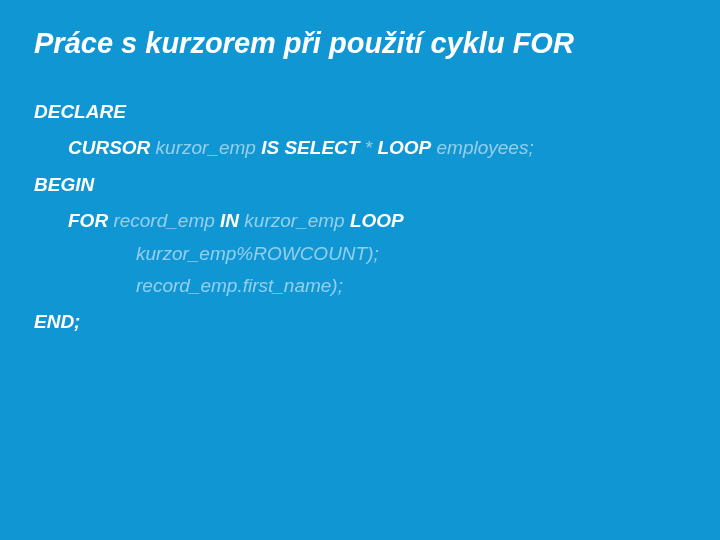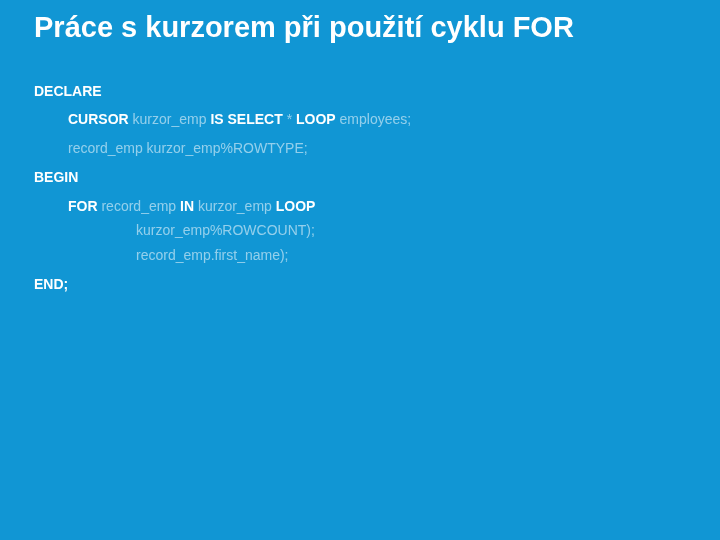--- a/index.html
+++ b/index.html
@@ -9,33 +9,34 @@
     height: 540px;
     overflow: hidden;
   }
   body {
     background: #1196d4;
     color: #ffffff;
     font-family: "Segoe UI", "Helvetica Neue", Arial, sans-serif;
   }
   .slide {
     box-sizing: border-box;
-    padding: 10px 34px 20px 34px;
+    padding: 26px 34px 20px 34px;
     width: 720px;
     height: 540px;
+    font-style: italic;
   }
   .title {
     font-size: 29px;
     font-weight: 600;
     color: #ffffff;
     margin: 0 0 36px 0;
     line-height: 1.2;
   }
   .code {
-    font-size: 14px;
+    font-size: 19px;
     line-height: 1.55;
   }
   .code .line {
     margin: 7px 0;
   }
   .i1 { padding-left: 34px; }
   .i2 { padding-left: 68px; }
   .i3 { padding-left: 102px; }
   .kw { font-weight: 600; }
   .r50 { color: rgba(255,255,255,0.55); }
@@ -50,23 +51,20 @@
   <div class="code">
 
     <div class="line">
       <span class="kw r90">DECLARE</span>
     </div>
 
     <div class="line i1">
       <span class="kw r90">CURSOR</span><span class="r50"> kurzor_emp </span><span class="kw r90">IS</span><span class="kw r90"> SELECT </span><span class="r50">* </span><span class="kw r90">LOOP</span><span class="r50"> employees;</span>
     </div>
 
-    <div class="line i1">
-      <span class="r50">record_emp kurzor_emp%ROWTYPE;</span>
-    </div>
 
     <div class="line">
       <span class="kw r90">BEGIN</span>
     </div>
 
     <div class="line i1">
       <span class="kw r90">FOR</span><span class="r50"> record_emp </span><span class="kw r90">IN</span><span class="r50"> kurzor_emp </span><span class="kw r90">LOOP</span>
     </div>
 
     <div class="line i3" style="margin-top:-4px;">

